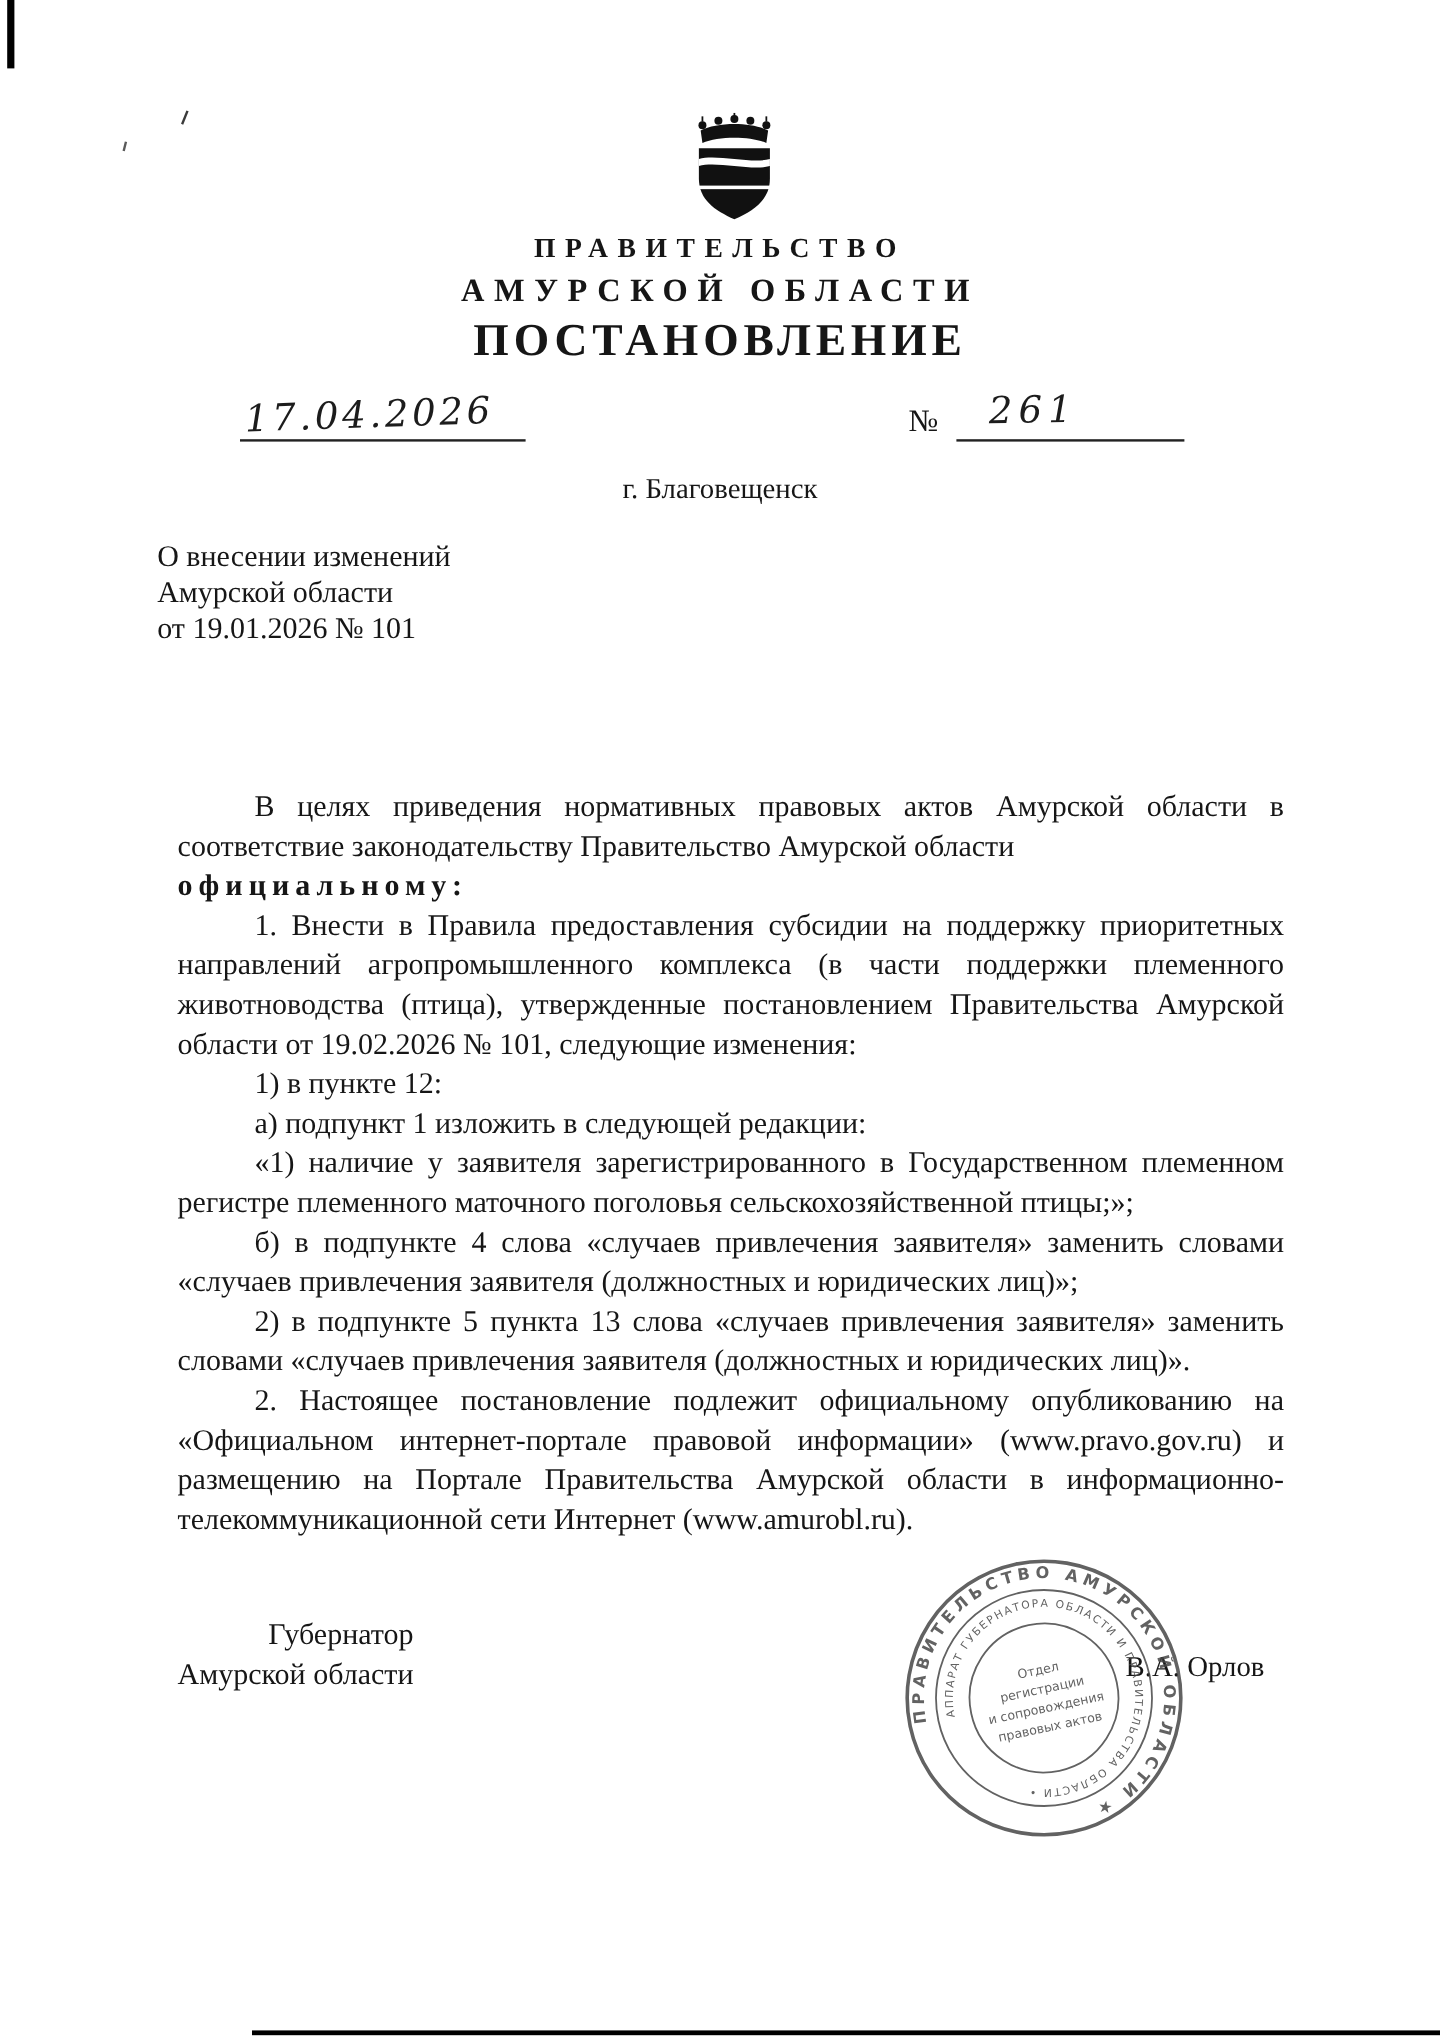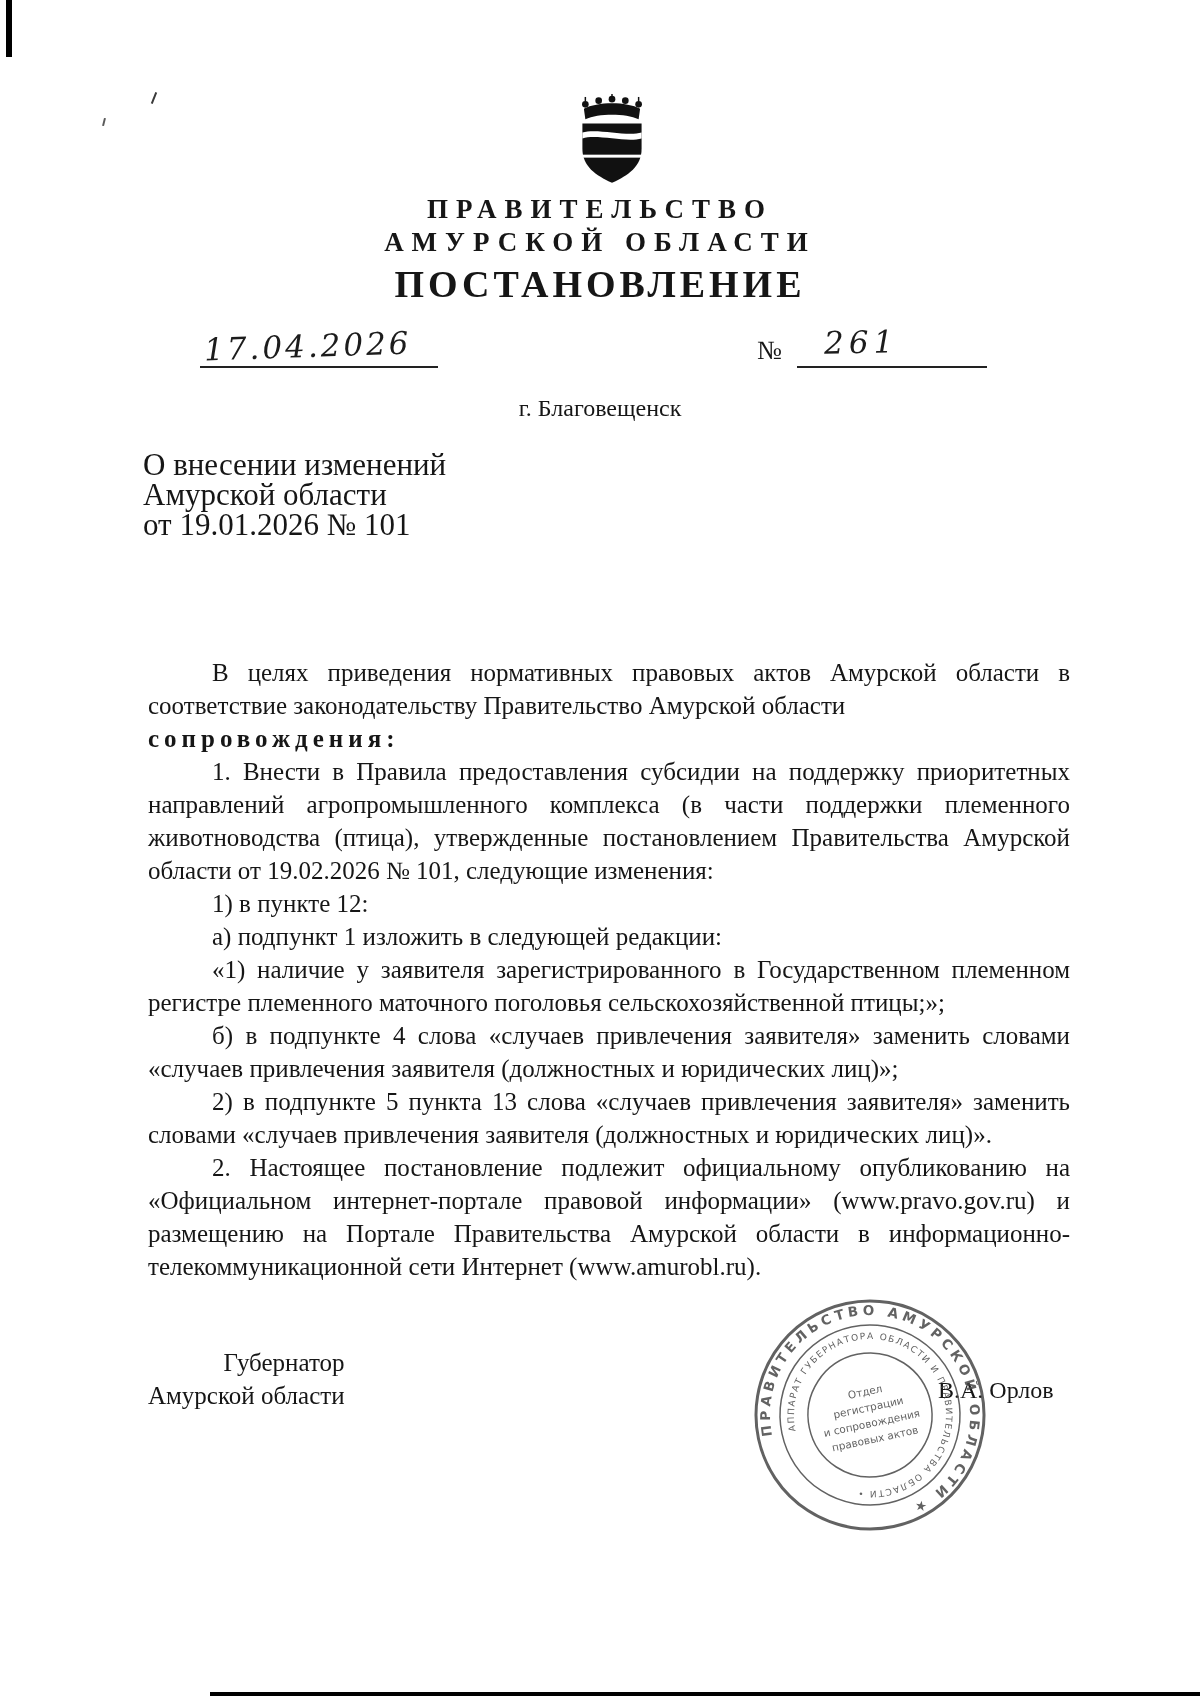--- a/index.html
+++ b/index.html
@@ -12,35 +12,35 @@
   #artifact-top-left { left:6px; top:0; width:6px; height:57px; }
   #artifact-tick1 { left:153px; top:92px; width:2px; height:12px; background:#3a3a3a; transform:rotate(22deg); }
   #artifact-tick2 { left:103px; top:118px; width:2px; height:8px; background:#5a5a5a; transform:rotate(14deg); }
   #artifact-bottom { left:210px; top:1692px; width:990px; height:4px; }
 
   
   #emblem { position:absolute; left:575px; top:94px; width:74px; height:92px; }
 
   
   .org-line { position:absolute; left:0; width:100%; text-align:center; font-weight:bold; white-space:nowrap; }
-  #org1 { top:194px; font-size:27px; letter-spacing:8px;text-align:center; }
+  #org1 { top:194px; font-size:23px; letter-spacing:8px;text-align:center; }
   #org2 { top:227px; font-size:27px; letter-spacing:8px; }
   #doctype { top:262px; font-size:38px; letter-spacing:4px; }
 
   .handwritten { font-family:"DejaVu Serif", serif; font-style:italic; color:#1c1c1c; }
   #date { position:absolute; left:204px; top:328px; font-size:31px; letter-spacing:3px; transform:rotate(-2deg); white-space:nowrap; }
   .rule { position:absolute; border-bottom:2px solid #222; height:0; }
   #date-rule { left:200px; top:366px; width:238px; }
   #num-label { position:absolute; left:757px; top:336px; font-size:26px; }
   #num { position:absolute; left:824px; top:324px; font-size:31px; letter-spacing:5px; transform:rotate(-1deg); }
   #num-rule { left:797px; top:366px; width:190px; }
 
   #city { position:absolute; left:0; top:395px; width:100%; text-align:center; font-size:24px; }
 
-  #subject { position:absolute; left:143px; top:450px; font-size:31px; line-height:30px; }
+  #subject { position:absolute; left:131px; top:450px; font-size:25px; line-height:30px; }
 
   #body-text { position:absolute; left:148px; top:629px; width:922px; font-size:25px; line-height:33px;margin-top:27px; }
   #body-text p { text-align:justify; text-indent:64px; margin:0; }
   #body-text p.no-indent { text-indent:0; }
   #resolves { font-weight:bold; letter-spacing:5px; }
 
   #sig-title { position:absolute; left:148px; top:1346px; font-size:25px; line-height:33px;text-align:right; }
   #sig-name { position:absolute; left:938px; top:1377px; font-size:24px; white-space:nowrap; }
 
   
@@ -94,21 +94,21 @@
   <div id="city">г. Благовещенск</div>
 
   <div id="subject">
     <div>О внесении изменений</div>
     <div>Амурской области</div>
     <div>от 19.01.2026 № 101</div>
   </div>
 
   <div id="body-text">
     <p>В целях приведения нормативных правовых актов Амурской области в соответствие законодательству Правительство Амурской области</p>
-    <p class="no-indent" id="resolves">сопровождения:</p>
+    <p class="no-indent" id="resolves">официальному:</p>
     <p>1. Внести в Правила предоставления субсидии на поддержку приоритетных направлений агропромышленного комплекса (в части поддержки племенного животноводства (птица), утвержденные постановлением Правительства Амурской области от 19.02.2026 № 101, следующие изменения:</p>
     <p>1) в пункте 12:</p>
     <p>а) подпункт 1 изложить в следующей редакции:</p>
     <p>«1) наличие у заявителя зарегистрированного в Государственном племенном регистре племенного маточного поголовья сельскохозяйственной птицы;»;</p>
     <p>б) в подпункте 4 слова «случаев привлечения заявителя» заменить словами «случаев привлечения заявителя (должностных и юридических лиц)»;</p>
     <p>2) в подпункте 5 пункта 13 слова «случаев привлечения заявителя» заменить словами «случаев привлечения заявителя (должностных и юридических лиц)».</p>
     <p>2. Настоящее постановление подлежит официальному опубликованию на «Официальном интернет-портале правовой информации» (www.pravo.gov.ru) и размещению на Портале Правительства Амурской области в информационно-телекоммуникационной сети Интернет (www.amurobl.ru).</p>
   </div>
 
   <div id="sig-title">

